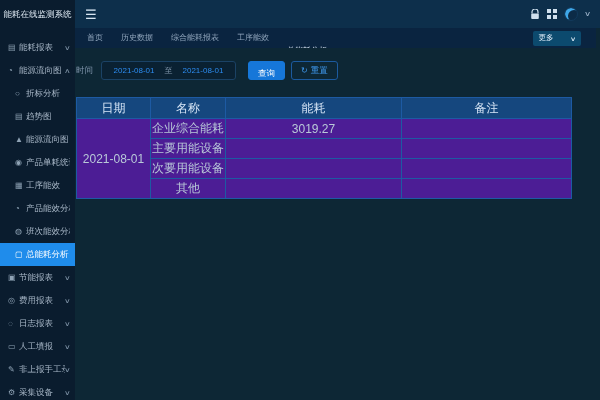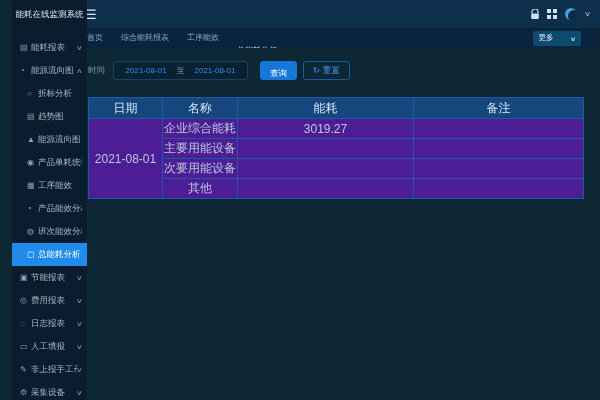--- a/index.html
+++ b/index.html
@@ -1,20 +1,20 @@
 <!DOCTYPE html>
 <html><head>
 <meta charset="utf-8">
 <style>
   * { box-sizing: border-box; margin: 0; padding: 0; }
   html,body { width:600px; height:400px; overflow:hidden;
     font-family:"Liberation Sans", sans-serif; background:#0d2735; }
 
   
-  .sidebar { position:absolute; left:12px; top:0; width:75px; height:400px;
+  .sidebar { position:absolute; left:0; top:0; width:75px; height:400px;
     background:#0a1c2e; z-index:3; }
   .app-title { height:28px; line-height:28px; text-align:center;
     color:#dde8f2; font-size:8.5px; white-space:nowrap; overflow:hidden; }
   .menu { padding-top:8px; }
   .mi { display:flex; align-items:center; height:23px; padding:0 5px 0 8px;
     color:#a9b8c8; font-size:8.5px; cursor:pointer; white-space:nowrap; }
   .mi .ic { width:11px; font-size:8px; color:#8fa3b5; flex:0 0 auto; }
   .mi .lbl { flex:1; overflow:hidden; }
   .mi .chev { font-size:6.5px; color:#7d91a5; transform:scaleX(1.4); }
   .mi.sub { padding-left:15px; }
@@ -37,21 +37,21 @@
   .tab { font-size:8px; color:#92a7bd; padding:0 9px; height:20px;
     line-height:19px; cursor:pointer; white-space:nowrap; }
   .tab.active { color:#e9f3ff; border-bottom:2px solid #1f8ceb;margin-top:26px; }
   .tab .x { margin-left:4px; color:#9db4cc; font-size:8px; }
   .more-btn { margin-left:auto; margin-right:15px; background:#0c4a6e;
     color:#e8f4ff; font-size:7.5px; padding:2.5px 6px; border-radius:2px;
     border:none; cursor:pointer; display:flex; align-items:center; gap:17px; }
   .more-btn .chev { font-size:6px; transform:scaleX(1.4); }
 
   
-  .content { position:absolute; left:75px; top:48px; width:525px; height:352px;
+  .content { position:absolute; left:63px; top:48px; width:525px; height:352px;
     background:#0d2735; padding:13px 0 0 13px; }
   .filter-row { display:flex; align-items:center; }
   .filter-label { color:#8296ad; font-size:8.5px; margin-right:8px; }
   .date-range { display:flex; align-items:center; justify-content:center;
     gap:10px; width:135px; height:19px; background:#0a2132;
     border:1px solid #1b4265; border-radius:3px; font-size:8px; cursor:pointer; }
   .date-val { color:#2d8cf0; }
   .date-sep { color:#7f93a8; }
   .btn { display:inline-flex; align-items:center; gap:3px; font-size:8.5px;
     padding:3px 9px; border-radius:3px; cursor:pointer; height:19px; }
@@ -170,20 +170,21 @@
           <rect x="6" y="6" width="4" height="4" fill="#cfe0ee"></rect>
         </svg>
     </span>
     <span class="avatar"></span>
     <span class="tb-chev">∨</span>
   </div>
 </header>
 
 <nav class="tabbar">
   <span class="tab"><span>首页</span></span>
+  <span class="tab"><span>历史数据</span></span>
   <span class="tab"><span>综合能耗报表</span></span>
   <span class="tab"><span>工序能效</span></span>
   <span class="tab active">
     <span>总能耗分析</span><span class="x">×</span>
   </span>
   <button class="more-btn">
     <span>更多</span>
     <span class="chev">∨</span>
   </button>
 </nav>

